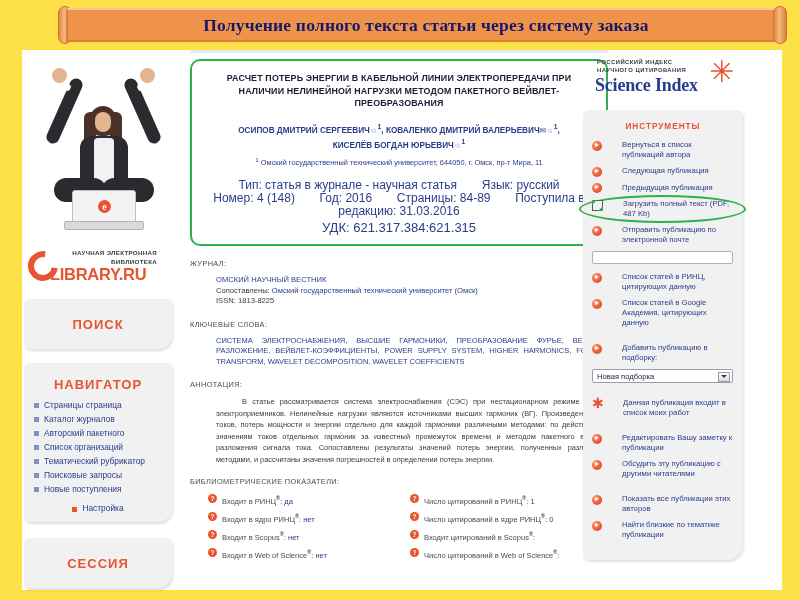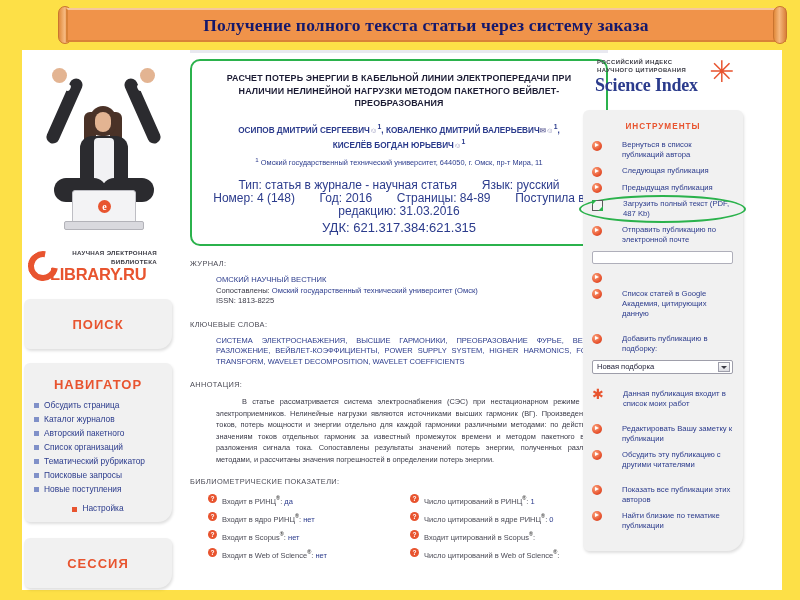--- a/index.html
+++ b/index.html
@@ -343,21 +343,21 @@
 
       <div class="panel search-panel">
         <div class="panel-title">ПОИСК</div>
       </div>
 
       <div class="panel">
         <div class="panel-title">НАВИГАТОР</div>
         <div class="nav-list">
           <div class="nav-item">
             <span class="nav-bullet"></span>
-            <span>Обсудить страница</span>
+            <span>Страницы страница</span>
           </div>
           <div class="nav-item">
             <span class="nav-bullet"></span>
             <span>Каталог журналов</span>
           </div>
           <div class="nav-item">
             <span class="nav-bullet"></span>
             <span>Авторский пакетного</span>
           </div>
           <div class="nav-item">
@@ -527,20 +527,21 @@
         </div>
         <div class="tool">
           <span class="bullet-o"></span>
           <span>Отправить публикацию по электронной почте</span>
         </div>
 
         <div class="tool-input" title=""></div>
 
         <div class="tool">
           <span class="bullet-o"></span>
+          <span>Список статей в РИНЦ, цитирующих данную</span>
         </div>
         <div class="tool">
           <span class="bullet-o"></span>
           <span>Список статей в Google Академия, цитирующих данную</span>
         </div>
 
         <div class="gap"></div>
 
         <div class="tool">
           <span class="bullet-o"></span>

